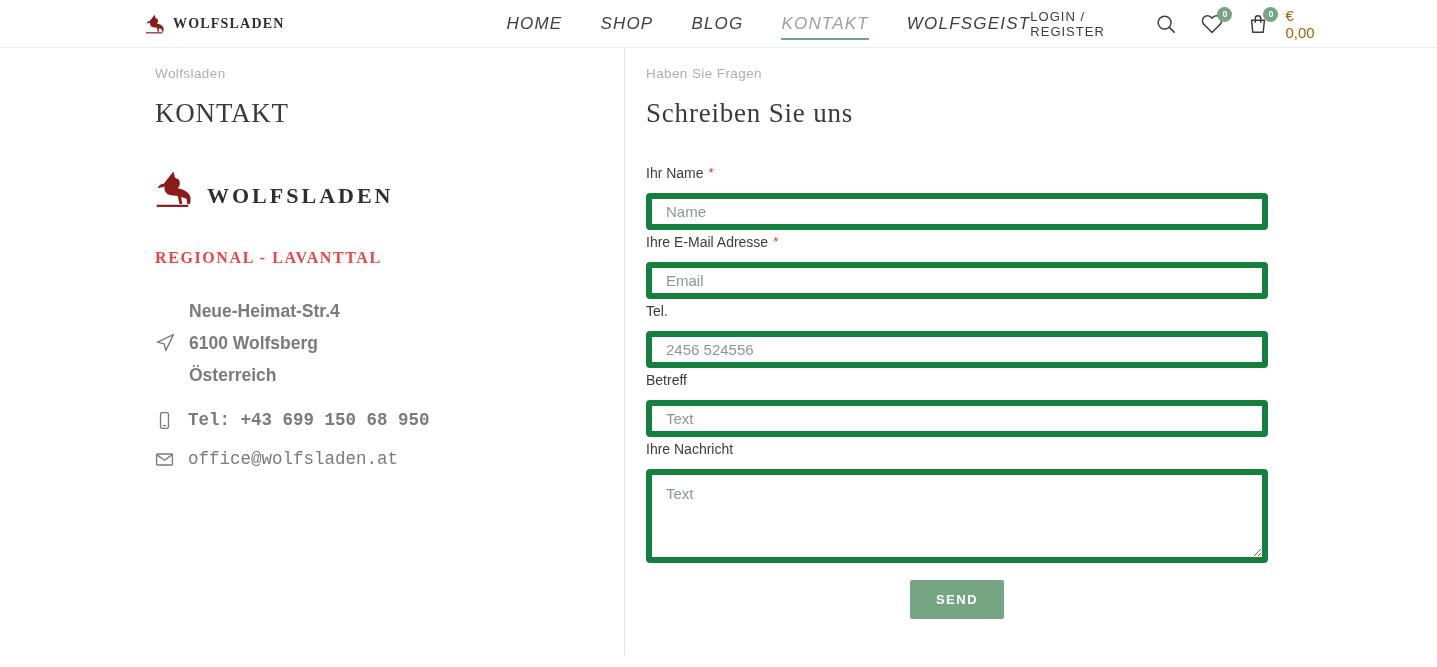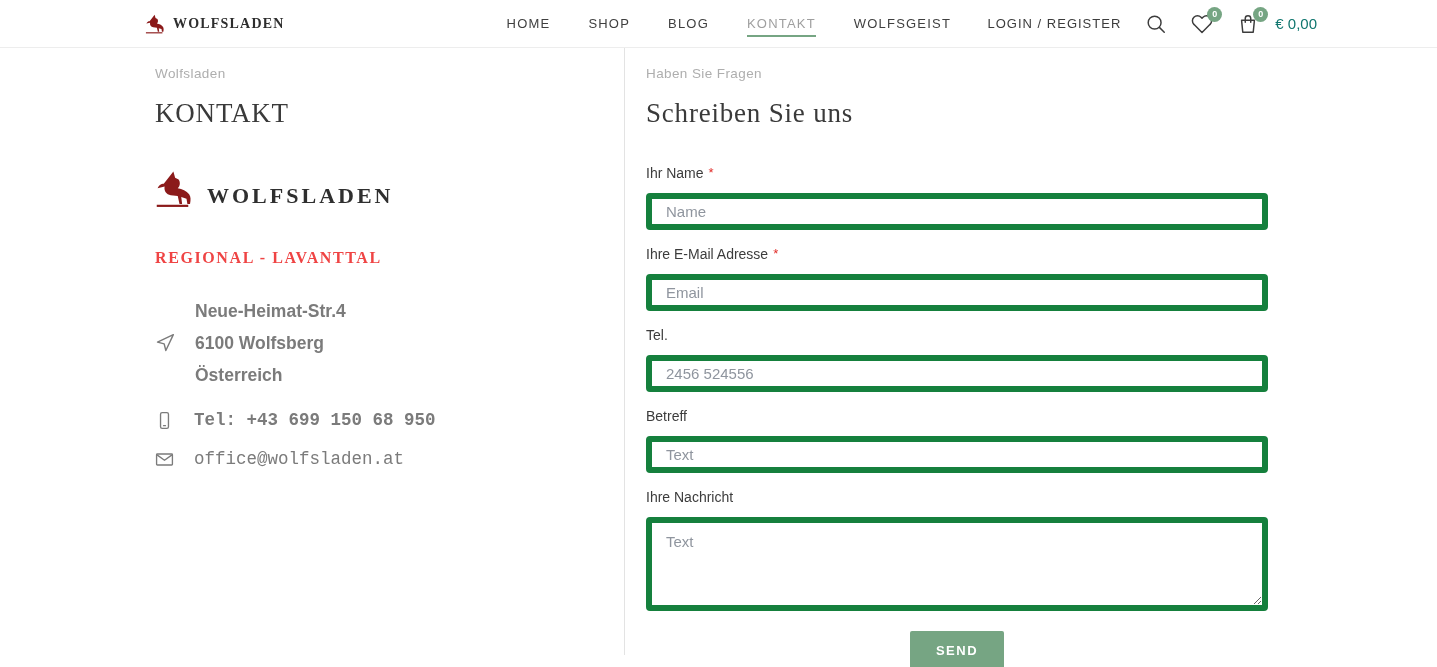--- a/index.html
+++ b/index.html
@@ -30,28 +30,29 @@
     letter-spacing: 1.2px;
     color: #2e2e2e;
   }
   .nav {
     display: flex;
     gap: 38px;
     margin-left: 222px;
     align-items: center;
   }
   .nav-item {
-    font-size: 13px;
+    font-size: 17px;
     letter-spacing: 1.2px;
     font-weight: 500;
     color: #3f3f3f;
     cursor: pointer;
     padding: 6px 0 4px 0;
     border-bottom: 2px solid transparent;
     text-transform: uppercase;
+    font-style: italic;
   }
   .nav-item.active {
     color: #9f9f9f;
     border-bottom: 2px solid #76a583;
   }
   .header-right {
     margin-left: auto;
     display: flex;
     align-items: center;
     gap: 24px;
@@ -70,21 +71,21 @@
     top: -6px; right: -9px;
     min-width: 15px; height: 15px;
     background: #76a583;
     border-radius: 50%;
     color: #fff;
     font-size: 9px;
     line-height: 15px;
     text-align: center;
     font-weight: bold;
   }
-  .cart-total { font-size: 15px; color: #0f766e; margin-left: -8px; }
+  .cart-total { font-size: 15px; color: #a16207; margin-left: -8px; }
 
   
   .main { display: flex; height: 619px; position: relative; }
   .v-divider {
     position: absolute;
     left: 624px; top: 0;
     width: 1px; height: 607px;
     background: #e3e3e3;
   }
   .col-left {
@@ -127,30 +128,30 @@
   }
   .region-title {
     margin-top: 37px;
     font-family: "Liberation Serif", serif;
     font-weight: bold;
     font-size: 16px;
     letter-spacing: 1.6px;
     color: #ef4444;
   }
   .contact-info { margin-top: 28px; color: #7b7b7b; }
-  .info-row { display: flex; gap: 20px; margin-bottom: 19px; }
+  .info-row { display: flex; gap: 14px; margin-bottom: 19px; }
   .info-row .i-icon { flex: none; display: flex; align-items: center; }
   .info-row.address .i-icon { align-items: center; }
   .address-lines { font-size: 17.5px; font-weight: 600; line-height: 32px; color: #7b7b7b; }
   .info-text { font-size: 17.5px; font-weight: 600; color: #7b7b7b; font-family: Liberation Mono, monospace; }
   .info-text.email { font-weight: 500; cursor: pointer; }
 
   
   .form { margin-top: 36px; width: 622px; }
-  .field-group { margin-bottom: 16px; }
+  .field-group { margin-bottom: 4px; }
   .field-label {
     display: block;
     font-size: 14px;
     font-weight: 500;
     color: #3c3c3c;
     margin-bottom: 12px;
   }
   .req { color: #e02b27; margin-left: 5px; font-size: 13px; vertical-align: 1px; }
   .text-input, .text-area {
     width: 100%;

